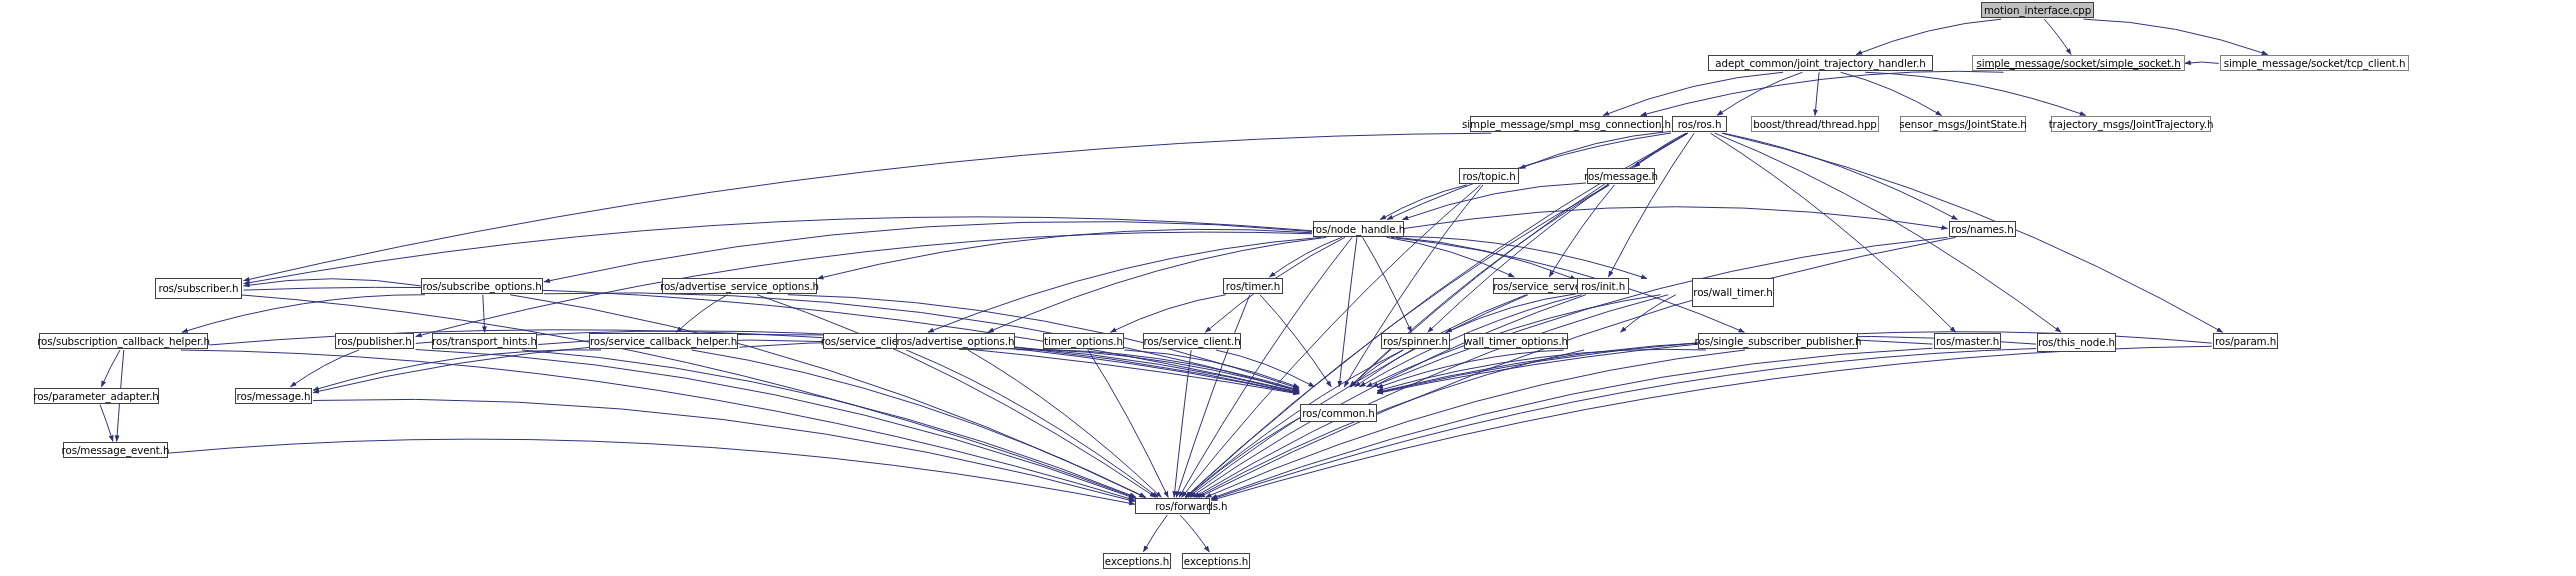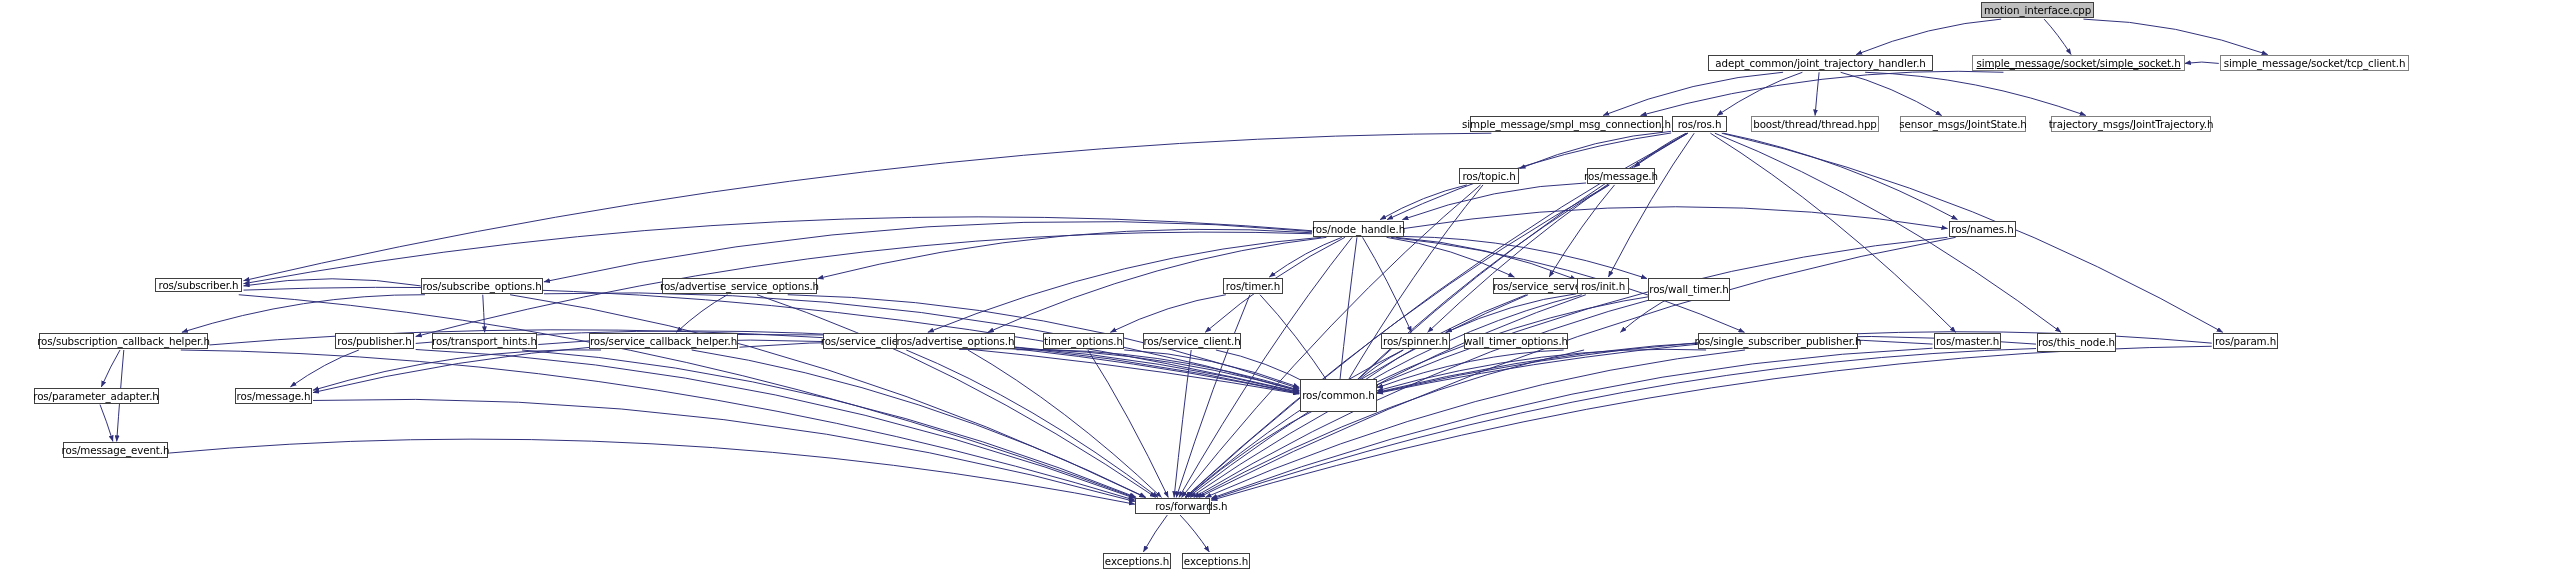--- a/index.html
+++ b/index.html
@@ -159,43 +159,43 @@
       <div class="node" style="left: 2212px; top: 55px; width: 189px; height: 16.3px;">simple_message/socket/tcp_client.h</div>
       <div class="node strong" style="left: 1462px; top: 116px; width: 193px; height: 16.3px;">simple_message/smpl_msg_connection.h</div>
       <div class="node strong" style="left: 1664px; top: 116px; width: 55px; height: 16.3px;">ros/ros.h</div>
       <div class="node" style="left: 1743px; top: 116px; width: 128px; height: 16.3px;">boost/thread/thread.hpp</div>
       <div class="node" style="left: 1892px; top: 116px; width: 126px; height: 16.3px;">sensor_msgs/JointState.h</div>
       <div class="node" style="left: 2043px; top: 116px; width: 160px; height: 16.3px;">trajectory_msgs/JointTrajectory.h</div>
       <div class="node strong" style="left: 1451px; top: 168px; width: 60px; height: 16.3px;">ros/topic.h</div>
       <div class="node strong" style="left: 1579px; top: 168px; width: 68px; height: 16.3px;">ros/message.h</div>
       <div class="node strong" style="left: 1305px; top: 221px; width: 91px; height: 16.3px;">ros/node_handle.h</div>
       <div class="node strong" style="left: 1941px; top: 221px; width: 67px; height: 16.3px;">ros/names.h</div>
-      <div class="node strong" style="left: 147px; top: 278px; width: 87px; height: 14px; text-align: right;">ros/subscriber.h</div>
+      <div class="node strong" style="left: 147px; top: 278px; width: 87px; height: 21px; text-align: right;">ros/subscriber.h</div>
       <div class="node strong" style="left: 413px; top: 278px; width: 122px; height: 16.3px;">ros/subscribe_options.h</div>
       <div class="node strong" style="left: 654px; top: 278px; width: 155px; height: 16.3px;">ros/advertise_service_options.h</div>
       <div class="node strong" style="left: 1215px; top: 278px; width: 60px; height: 16.3px;">ros/timer.h</div>
       <div class="node strong" style="left: 1485px; top: 278px; width: 101px; height: 16.3px;">ros/service_server.h</div>
       <div class="node strong" style="left: 1569px; top: 278px; width: 52px; height: 16.3px;">ros/init.h</div>
-      <div class="node strong" style="left: 1640px; top: 278px; width: 82px; height: 23px;">ros/wall_timer.h</div>
+      <div class="node strong" style="left: 1684px; top: 278px; width: 82px; height: 29px;">ros/wall_timer.h</div>
       <div class="node strong" style="left: 31px; top: 333px; width: 169px; height: 16.3px;">ros/subscription_callback_helper.h</div>
       <div class="node strong" style="left: 327px; top: 333px; width: 79px; height: 16.3px;">ros/publisher.h</div>
       <div class="node strong" style="left: 424px; top: 333px; width: 105px; height: 16.3px;">ros/transport_hints.h</div>
       <div class="node strong" style="left: 581px; top: 333px; width: 149px; height: 16.3px;">ros/service_callback_helper.h</div>
       <div class="node strong" style="left: 815px; top: 333px; width: 135px; height: 16.3px;">ros/service_client_options.h</div>
       <div class="node strong" style="left: 888px; top: 333px; width: 119px; height: 16.3px;">ros/advertise_options.h</div>
       <div class="node strong" style="left: 1035px; top: 333px; width: 81px; height: 16.3px;">timer_options.h</div>
       <div class="node strong" style="left: 1135px; top: 333px; width: 98px; height: 16.3px;">ros/service_client.h</div>
       <div class="node strong" style="left: 1373px; top: 333px; width: 69px; height: 16.3px;">ros/spinner.h</div>
       <div class="node strong" style="left: 1456px; top: 333px; width: 104px; height: 16.3px;">wall_timer_options.h</div>
       <div class="node strong" style="left: 1690px; top: 333px; width: 160px; height: 16.3px;">ros/single_subscriber_publisher.h</div>
       <div class="node strong" style="left: 1926px; top: 333px; width: 67px; height: 16.3px;">ros/master.h</div>
       <div class="node strong" style="left: 2029px; top: 333px; width: 79px; height: 19px;">ros/this_node.h</div>
       <div class="node strong" style="left: 2205px; top: 333px; width: 65px; height: 16.3px;">ros/param.h</div>
       <div class="node strong" style="left: 25.5px; top: 388px; width: 125px; height: 16.3px;">ros/parameter_adapter.h</div>
       <div class="node strong" style="left: 227px; top: 388px; width: 77px; height: 16.3px;">ros/message.h</div>
-      <div class="node strong" style="left: 1292px; top: 379px; width: 77px; height: 33px;">ros/common.h</div>
+      <div class="node strong" style="left: 1292px; top: 404px; width: 77px; height: 18px;">ros/common.h</div>
       <div class="node strong" style="left: 55px; top: 442px; width: 105px; height: 16.3px;">ros/message_event.h</div>
       <div class="node strong" style="left: 1127px; top: 498px; width: 75px; height: 16.3px; padding-left: 42px;">ros/forwards.h</div>
       <div class="node strong" style="left: 1095px; top: 553px; width: 68px; height: 16.3px;">exceptions.h</div>
       <div class="node strong" style="left: 1174px; top: 553px; width: 68px; height: 16.3px;">exceptions.h</div>
     </div>
 </div>
 
 
 </body></html>

